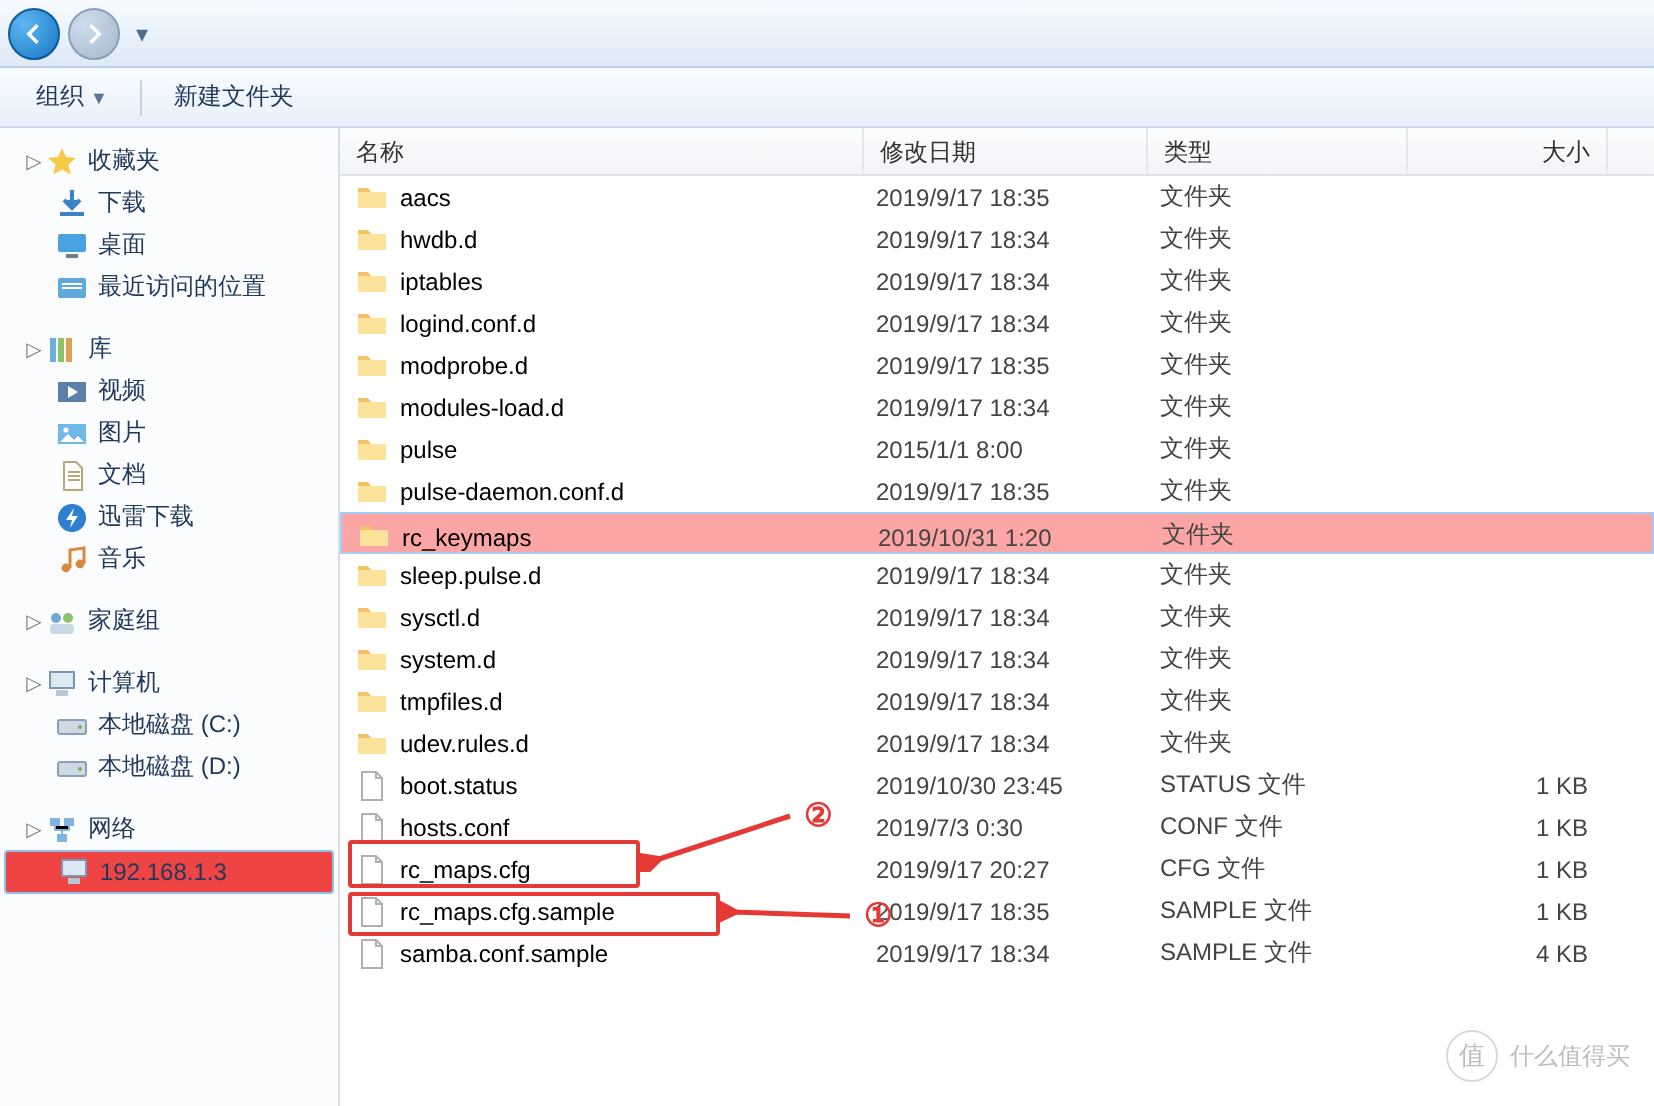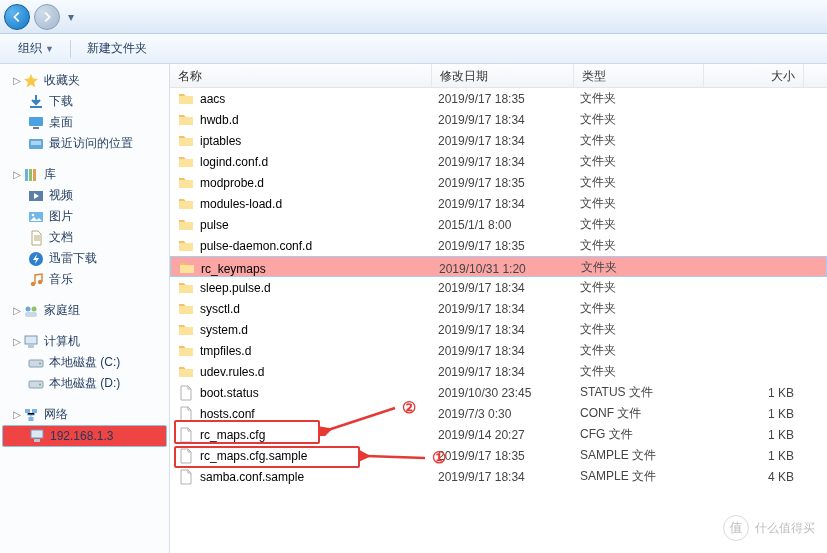--- a/index.html
+++ b/index.html
@@ -367,21 +367,21 @@
           <span class="cell-date">2019/7/3 0:30</span>
           <span class="cell-type">CONF 文件</span>
           <span class="cell-size">1 KB</span>
         </div>
         <div class="row">
           <svg class="ico" viewBox="0 0 16 16">
             <path fill="#fff" stroke="#b0b0b0" d="M3 1h7l3 3v11H3z"></path>
             <path d="M10 1v3h3" fill="none" stroke="#b0b0b0"></path>
           </svg>
           <span class="cell-name">rc_maps.cfg</span>
-          <span class="cell-date">2019/9/14 20:27</span>
+          <span class="cell-date">2019/9/17 20:27</span>
           <span class="cell-type">CFG 文件</span>
           <span class="cell-size">1 KB</span>
         </div>
         <div class="row">
           <svg class="ico" viewBox="0 0 16 16">
             <path fill="#fff" stroke="#b0b0b0" d="M3 1h7l3 3v11H3z"></path>
             <path d="M10 1v3h3" fill="none" stroke="#b0b0b0"></path>
           </svg>
           <span class="cell-name">rc_maps.cfg.sample</span>
           <span class="cell-date">2019/9/17 18:35</span>

